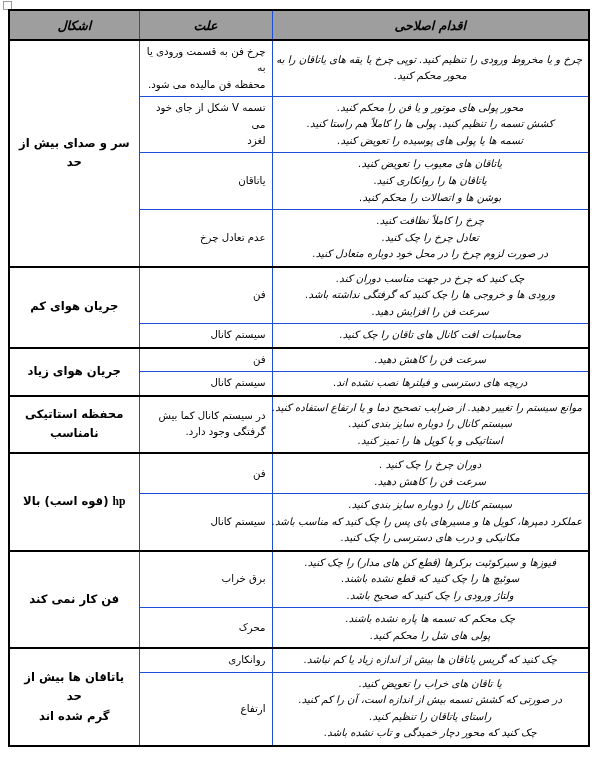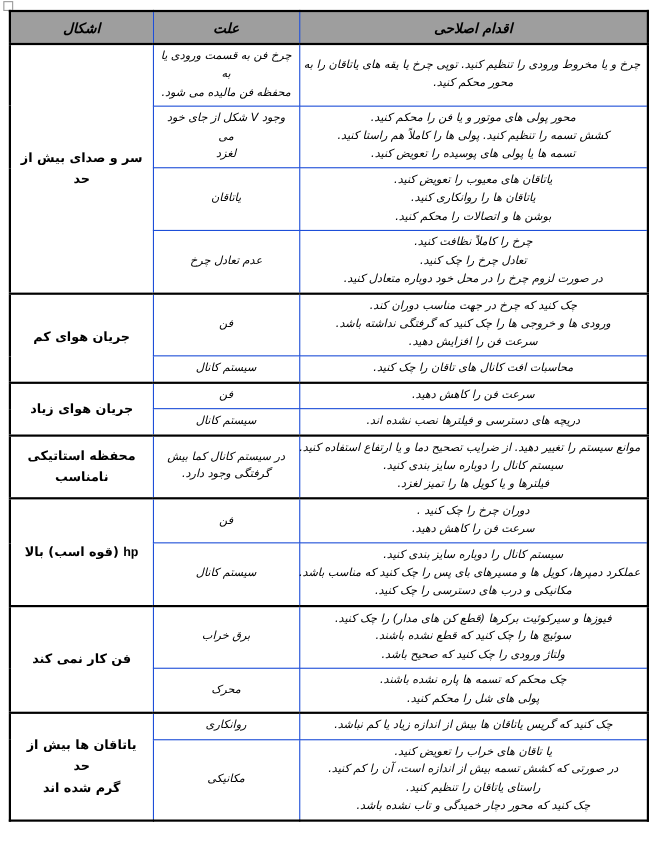--- a/index.html
+++ b/index.html
@@ -65,24 +65,23 @@
     padding: 2px 4px;
     border: 1px solid #000000;
   }
   td.cell-action {
     text-align: center;
     font-size: 10.2px;
     line-height: 1.62;
     font-style: italic;
   }
   td.cell-cause {
-    text-align: center;
+    text-align: right;
     font-size: 10.2px;
     line-height: 1.6;
-    font-style: italic;
   }
   td.cell-problem {
     text-align: center;
     font-size: 11.6px;
     font-weight: bold;
     line-height: 1.7;
     margin-left: 28px;
   }
   td.cell-action .line,
   td.cell-cause .line,
@@ -96,21 +95,21 @@
   }
   
   tr.group-start > td,
   tr.group-start > th {
     border-top: 2px solid #000000;
   }
   table.troubleshooting {
     border: 2px solid #000000;
   }
   .latin {
-    font-family: Liberation Mono, monospace;
+    font-family: Liberation Serif, serif;
     font-weight: bold;
   }
 </style>
 </head>
 <body>
 
 <div id="page">
 
   <div class="corner-mark"></div>
 
@@ -141,21 +140,21 @@
             <span class="line">سر و صدای بیش از حد</span>
           </td>
         </tr>
         <tr>
           <td class="cell-action">
             <span class="line">محور پولی های موتور و یا فن را محکم کنید.</span>
             <span class="line">کشش تسمه را تنظیم کنید. پولی ها را کاملاً هم راستا کنید.</span>
             <span class="line">تسمه ها یا پولی های پوسیده را تعویض کنید.</span>
           </td>
           <td class="cell-cause">
-            <span class="line">وجود V شکل از جای خود می</span>
+            <span class="line">تسمه V شکل از جای خود می</span>
             <span class="line">لغزد</span>
           </td>
         </tr>
         <tr>
           <td class="cell-action">
             <span class="line">یاتاقان های معیوب را تعویض کنید.</span>
             <span class="line">یاتاقان ها را روانکاری کنید.</span>
             <span class="line">بوشن ها و اتصالات را محکم کنید.</span>
           </td>
           <td class="cell-cause">
@@ -209,21 +208,21 @@
             <span class="line">دریچه های دسترسی و فیلترها نصب نشده اند.</span>
           </td>
           <td class="cell-cause">
             <span class="line">سیستم کانال</span>
           </td>
         </tr>
         <tr class="group-start">
           <td class="cell-action">
             <span class="line">موانع سیستم را تغییر دهید. از ضرایب تصحیح دما و یا ارتفاع استفاده کنید.</span>
             <span class="line">سیستم کانال را دوباره سایز بندی کنید.</span>
-            <span class="line">فیلترها و یا کویل ها را تمیز لغزد.</span>
+            <span class="line">استاتیکی و یا کویل ها را تمیز کنید.</span>
           </td>
           <td class="cell-cause">
             <span class="line">در سیستم کانال کما بیش</span>
             <span class="line">گرفتگی وجود دارد.</span>
           </td>
           <td class="cell-problem" rowspan="1">
             <span class="line">محفظه استاتیکی نامناسب</span>
           </td>
         </tr>
         <tr class="group-start">
@@ -283,19 +282,19 @@
           </td>
         </tr>
         <tr>
           <td class="cell-action">
             <span class="line">یا تاقان های خراب را تعویض کنید.</span>
             <span class="line">در صورتی که کشش تسمه بیش از اندازه است، آن را کم کنید.</span>
             <span class="line">راستای یاتاقان را تنظیم کنید.</span>
             <span class="line">چک کنید که محور دچار خمیدگی و تاب نشده باشد.</span>
           </td>
           <td class="cell-cause">
-            <span class="line">مکانیکی</span>
+            <span class="line">ارتفاع</span>
           </td>
         </tr>
       </tbody>
   </table>
 
 </div>
 
 </body></html>

